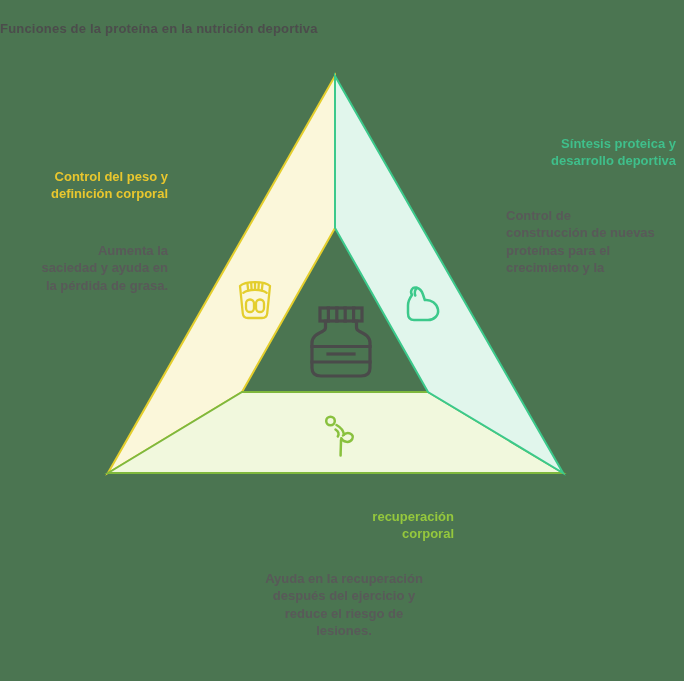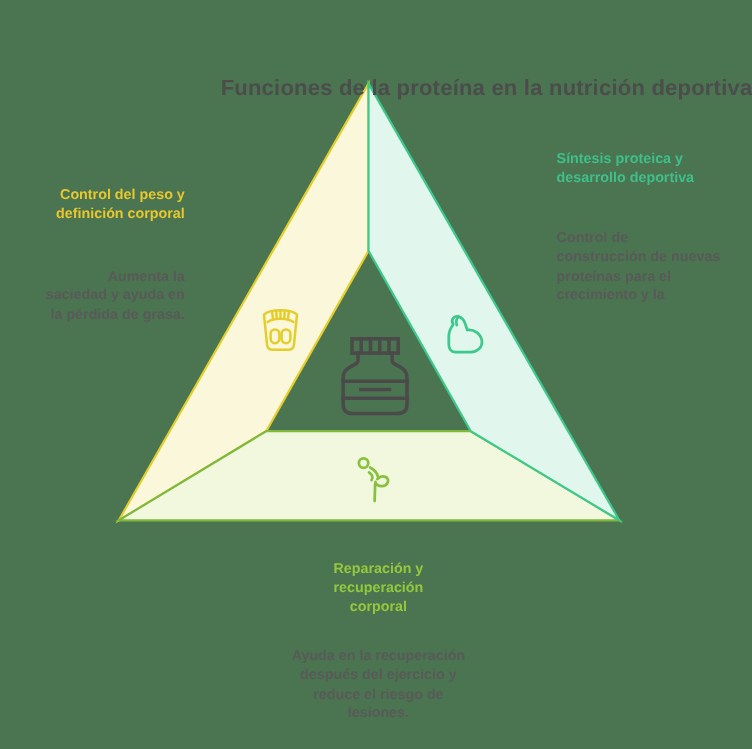--- a/index.html
+++ b/index.html
@@ -18,34 +18,34 @@
   .diagram-svg {
     position: absolute;
     left: 0;
     top: 0;
   }
   .page-title {
     position: absolute;
     top: 21px;
     left: 0;
     width: 684px;
-    text-align: right;
-    font-size: 20px;
+    text-align: left;
+    font-size: 13px;
     font-weight: bold;
     color: #4C4C4C;
     letter-spacing: 0.2px;
-    margin-top: 48px;
   }
   .block {
     position: absolute;
     font-weight: bold;
   }
   .heading {
     font-size: 13px;
     line-height: 17px;
+    text-align: right;
   }
   .body-text {
     font-size: 13px;
     line-height: 17.3px;
     color: #595959;
   }
   .left-block {
     top: 168px;
     right: 516px;
     width: 170px;
@@ -140,21 +140,20 @@
     <div class="body-text">
         <div>Control de</div>
         <div>construcción de nuevas</div>
         <div>proteínas para el</div>
         <div>crecimiento y la</div>
       </div>
   </div>
 
   <div class="block bottom-block">
     <div class="heading">
-        <div>Reparación y</div>
         <div>recuperación</div>
         <div>corporal</div>
       </div>
     <div class="body-text">
         <div>Ayuda en la recuperación</div>
         <div>después del ejercicio y</div>
         <div>reduce el riesgo de</div>
         <div>lesiones.</div>
       </div>
   </div>

